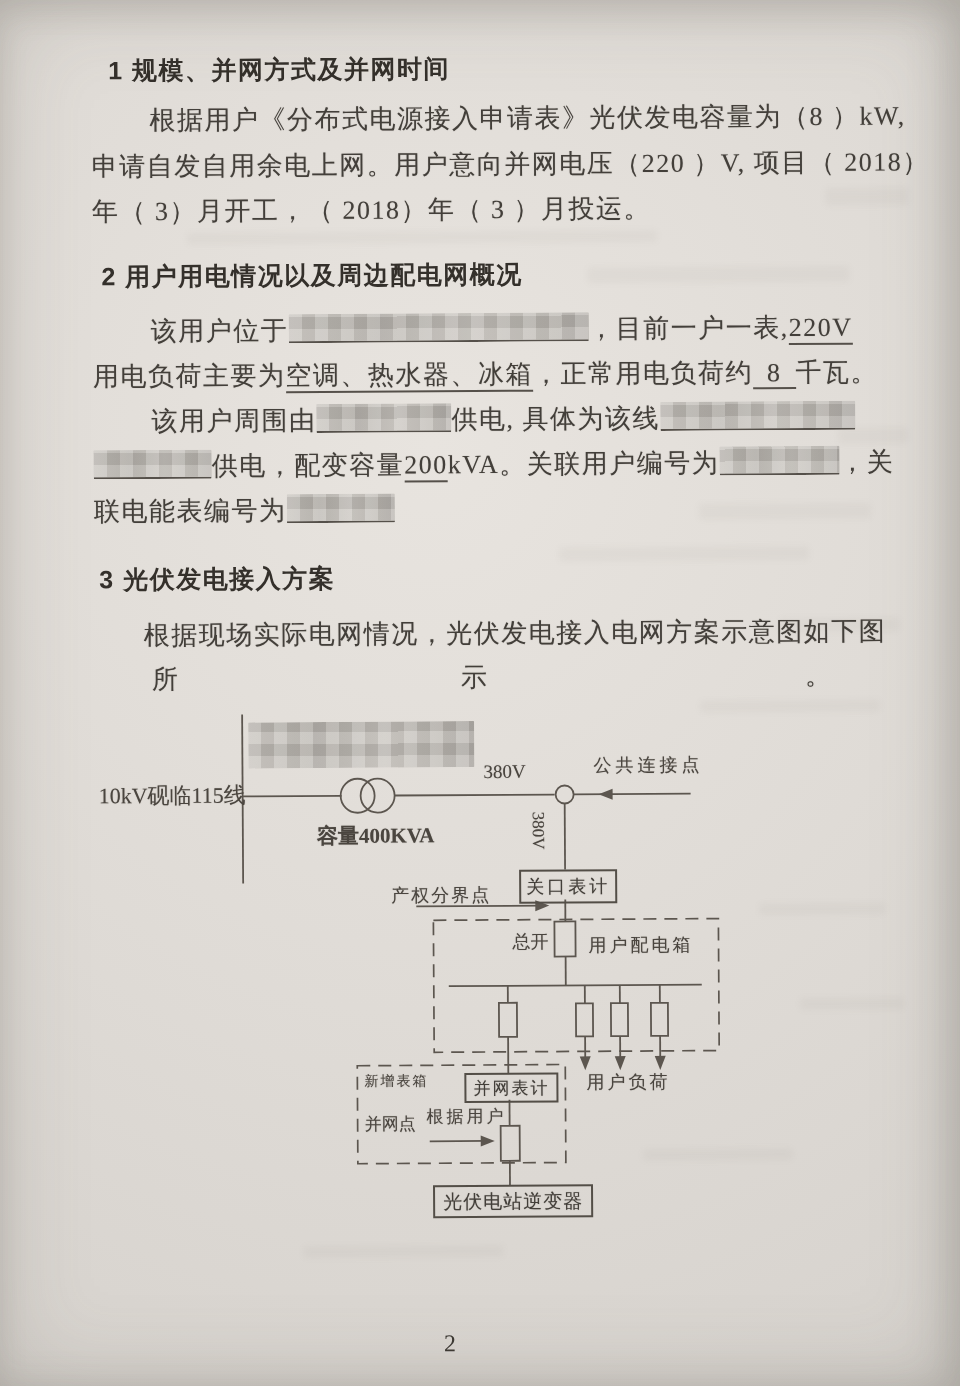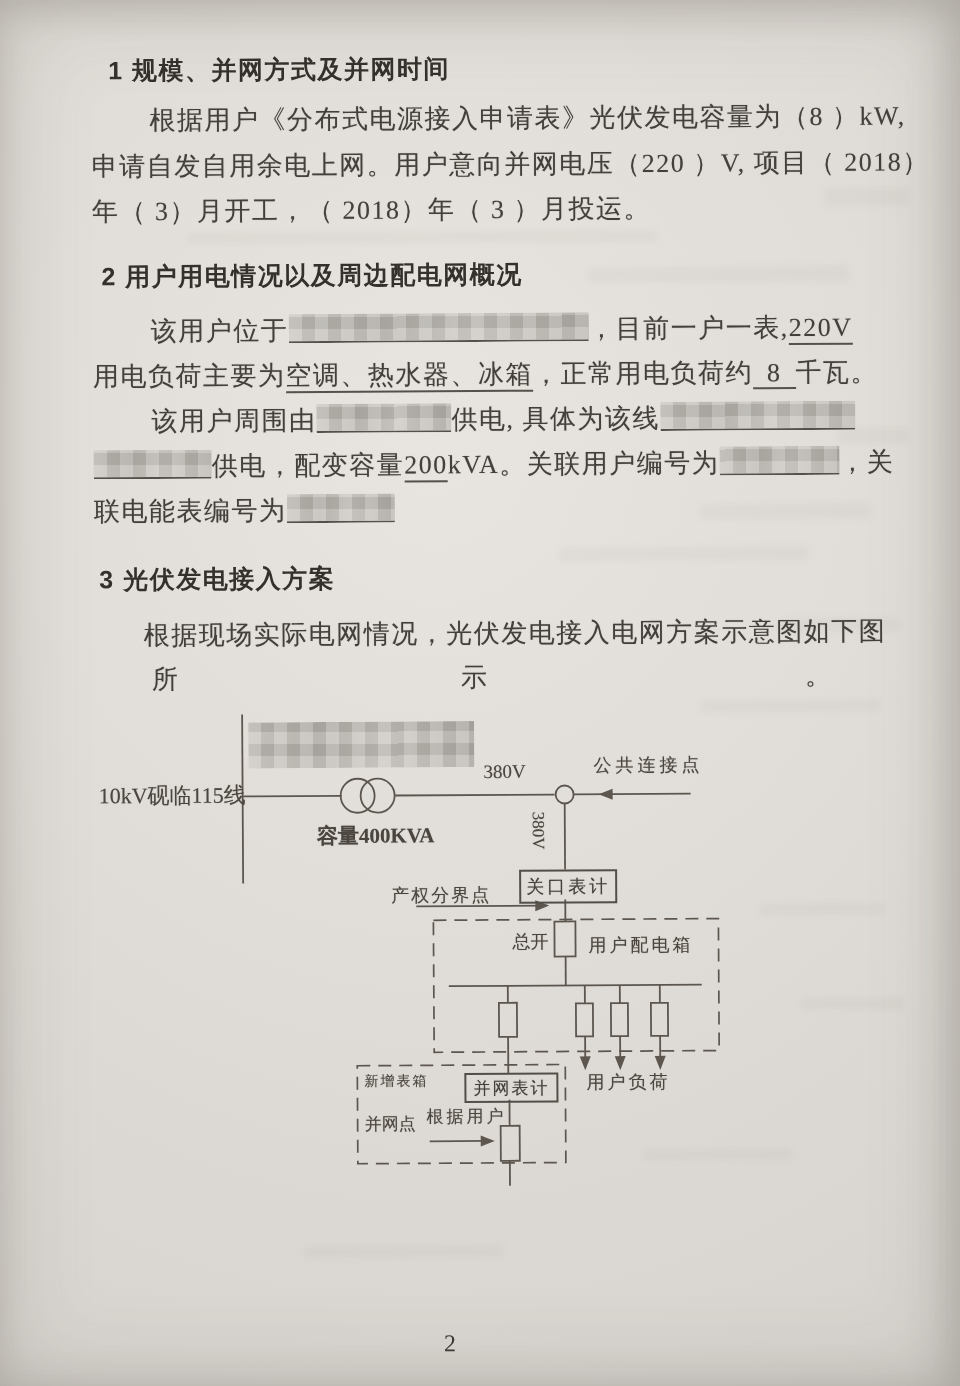--- a/index.html
+++ b/index.html
@@ -152,17 +152,18 @@
     <div class="dlabel" style="left:517px; top:822px; width:40px; font-size:17px; transform:rotate(90deg);">380V</div>
     <div class="dbox" style="left:518px; top:870px; width:94px; height:30px; letter-spacing:3px;">关口表计</div>
     <div class="dlabel" style="left:390px; top:883px; letter-spacing:2px;">产权分界点</div>
     <div class="dlabel" style="left:511px; top:930px;">总开</div>
     <div class="dlabel" style="left:587px; top:934px; letter-spacing:3px;">用户配电箱</div>
     <div class="dlabel" style="left:362px; top:1072px; font-size:14px; letter-spacing:2px;">新增表箱</div>
     <div class="dbox" style="left:462px; top:1073px; width:90px; height:26px; letter-spacing:2px; font-size:17px;">并网表计</div>
     <div class="dlabel" style="left:424px; top:1105px; font-size:17px; letter-spacing:3px;">根据用户</div>
     <div class="dlabel" style="left:362px; top:1112px; font-size:17px;">并网点</div>
     <div class="dlabel" style="left:584px; top:1071px; letter-spacing:3px;">用户负荷</div>
+    <div class="dbox" style="left:430px; top:1185px; width:156px; height:29px; font-size:19px; letter-spacing:1px;">光伏电站逆变器</div>
 
     <div class="pnum" style="left:440px; top:1330px;">2</div>
 
   </div>
 </div>
 
 </body></html>

